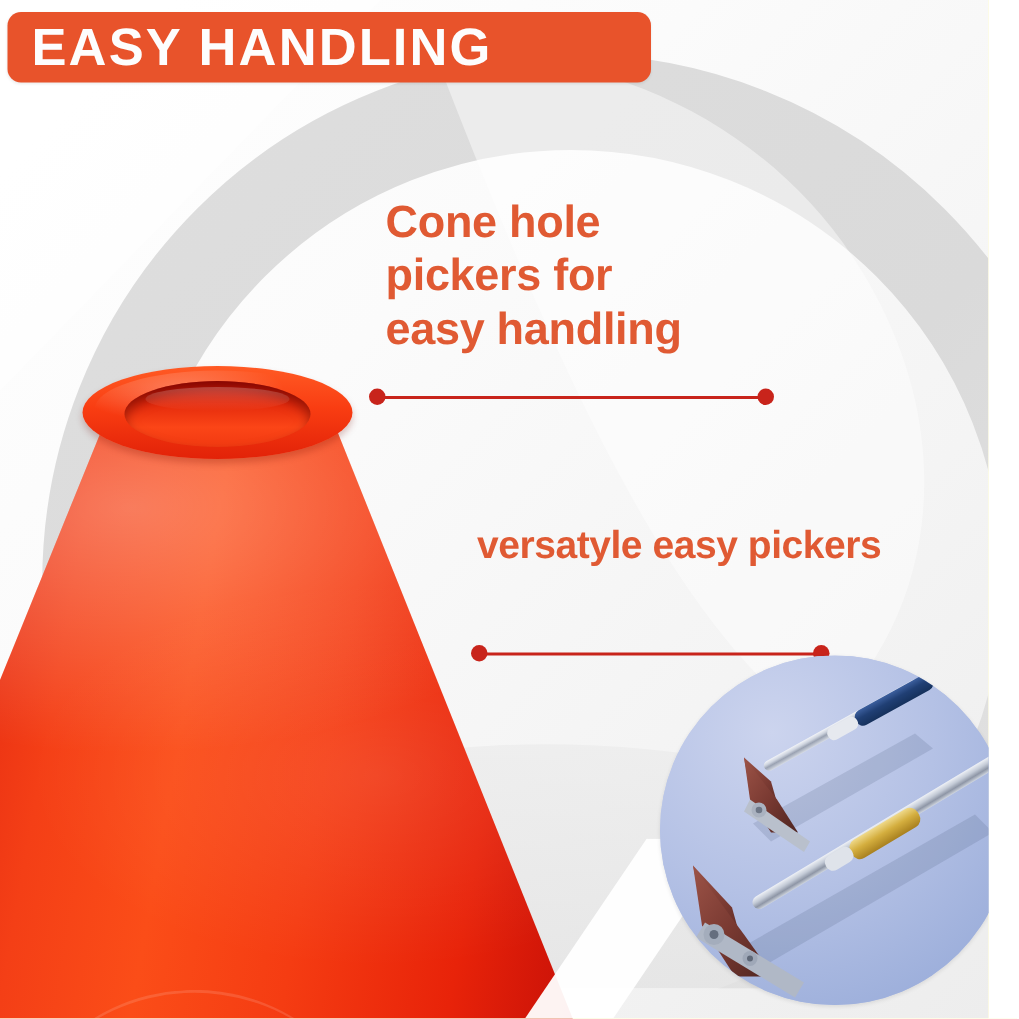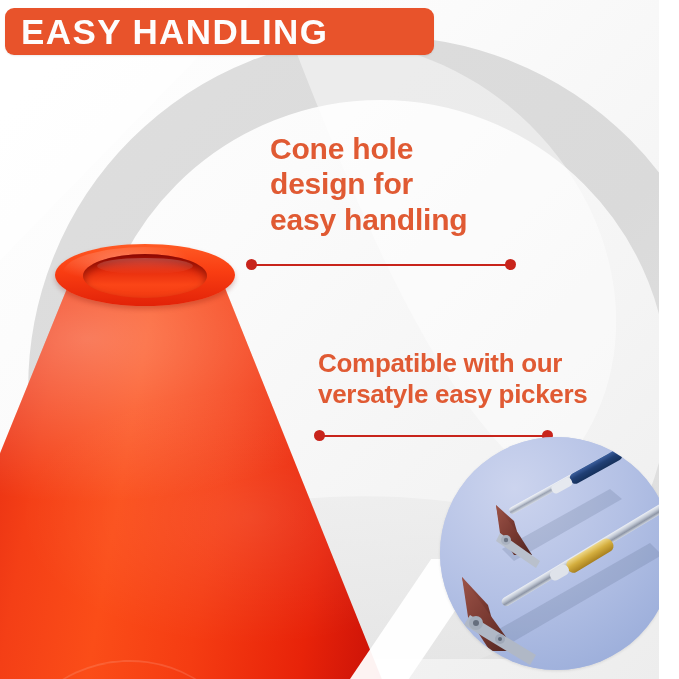--- a/index.html
+++ b/index.html
@@ -41,21 +41,21 @@
 
   
   .callout{position:absolute;}
   .callout .line{
     color:#e05a33;
     font-weight:700;
     line-height:1.18;
     white-space:nowrap;
     font-family:"Liberation Sans",sans-serif;
   }
-  #callout-1{left:270px;top:131px;}
+  #callout-1{left:257px;top:131px;}
   #callout-1 .line{font-size:30px;letter-spacing:-0.2px;}
   #callout-2{left:318px;top:348px;}
   #callout-2 .line{font-size:26px;letter-spacing:-0.3px;}
 
   
   .connector{position:absolute;height:12px;}
   .connector .rule{
     position:absolute;left:0;right:0;top:5px;
     height:2px;background:#c8241b;
   }
@@ -200,31 +200,30 @@
     <div class="cone-rim"></div>
     <div class="cone-rim-hl"></div>
     <div class="cone-hole"></div>
     <div class="cone-hole-gloss"></div>
   </div>
 
   <div class="wedge"></div>
 
   <div class="callout" id="callout-1">
     <div class="line">Cone hole</div>
-    <div class="line">design for</div>
+    <div class="line">pickers for</div>
     <div class="line">easy handling</div>
   </div>
   <div class="connector" id="connector-1">
     <div class="rule"></div>
     <div class="dot left"></div>
     <div class="dot right"></div>
   </div>
 
   <div class="callout" id="callout-2">
-    <div class="line">Compatible with our</div>
     <div class="line">versatyle easy pickers</div>
   </div>
   <div class="connector" id="connector-2">
     <div class="rule"></div>
     <div class="dot left"></div>
     <div class="dot right"></div>
   </div>
 
   <div class="inset">
     <svg viewBox="0 0 233 233">

